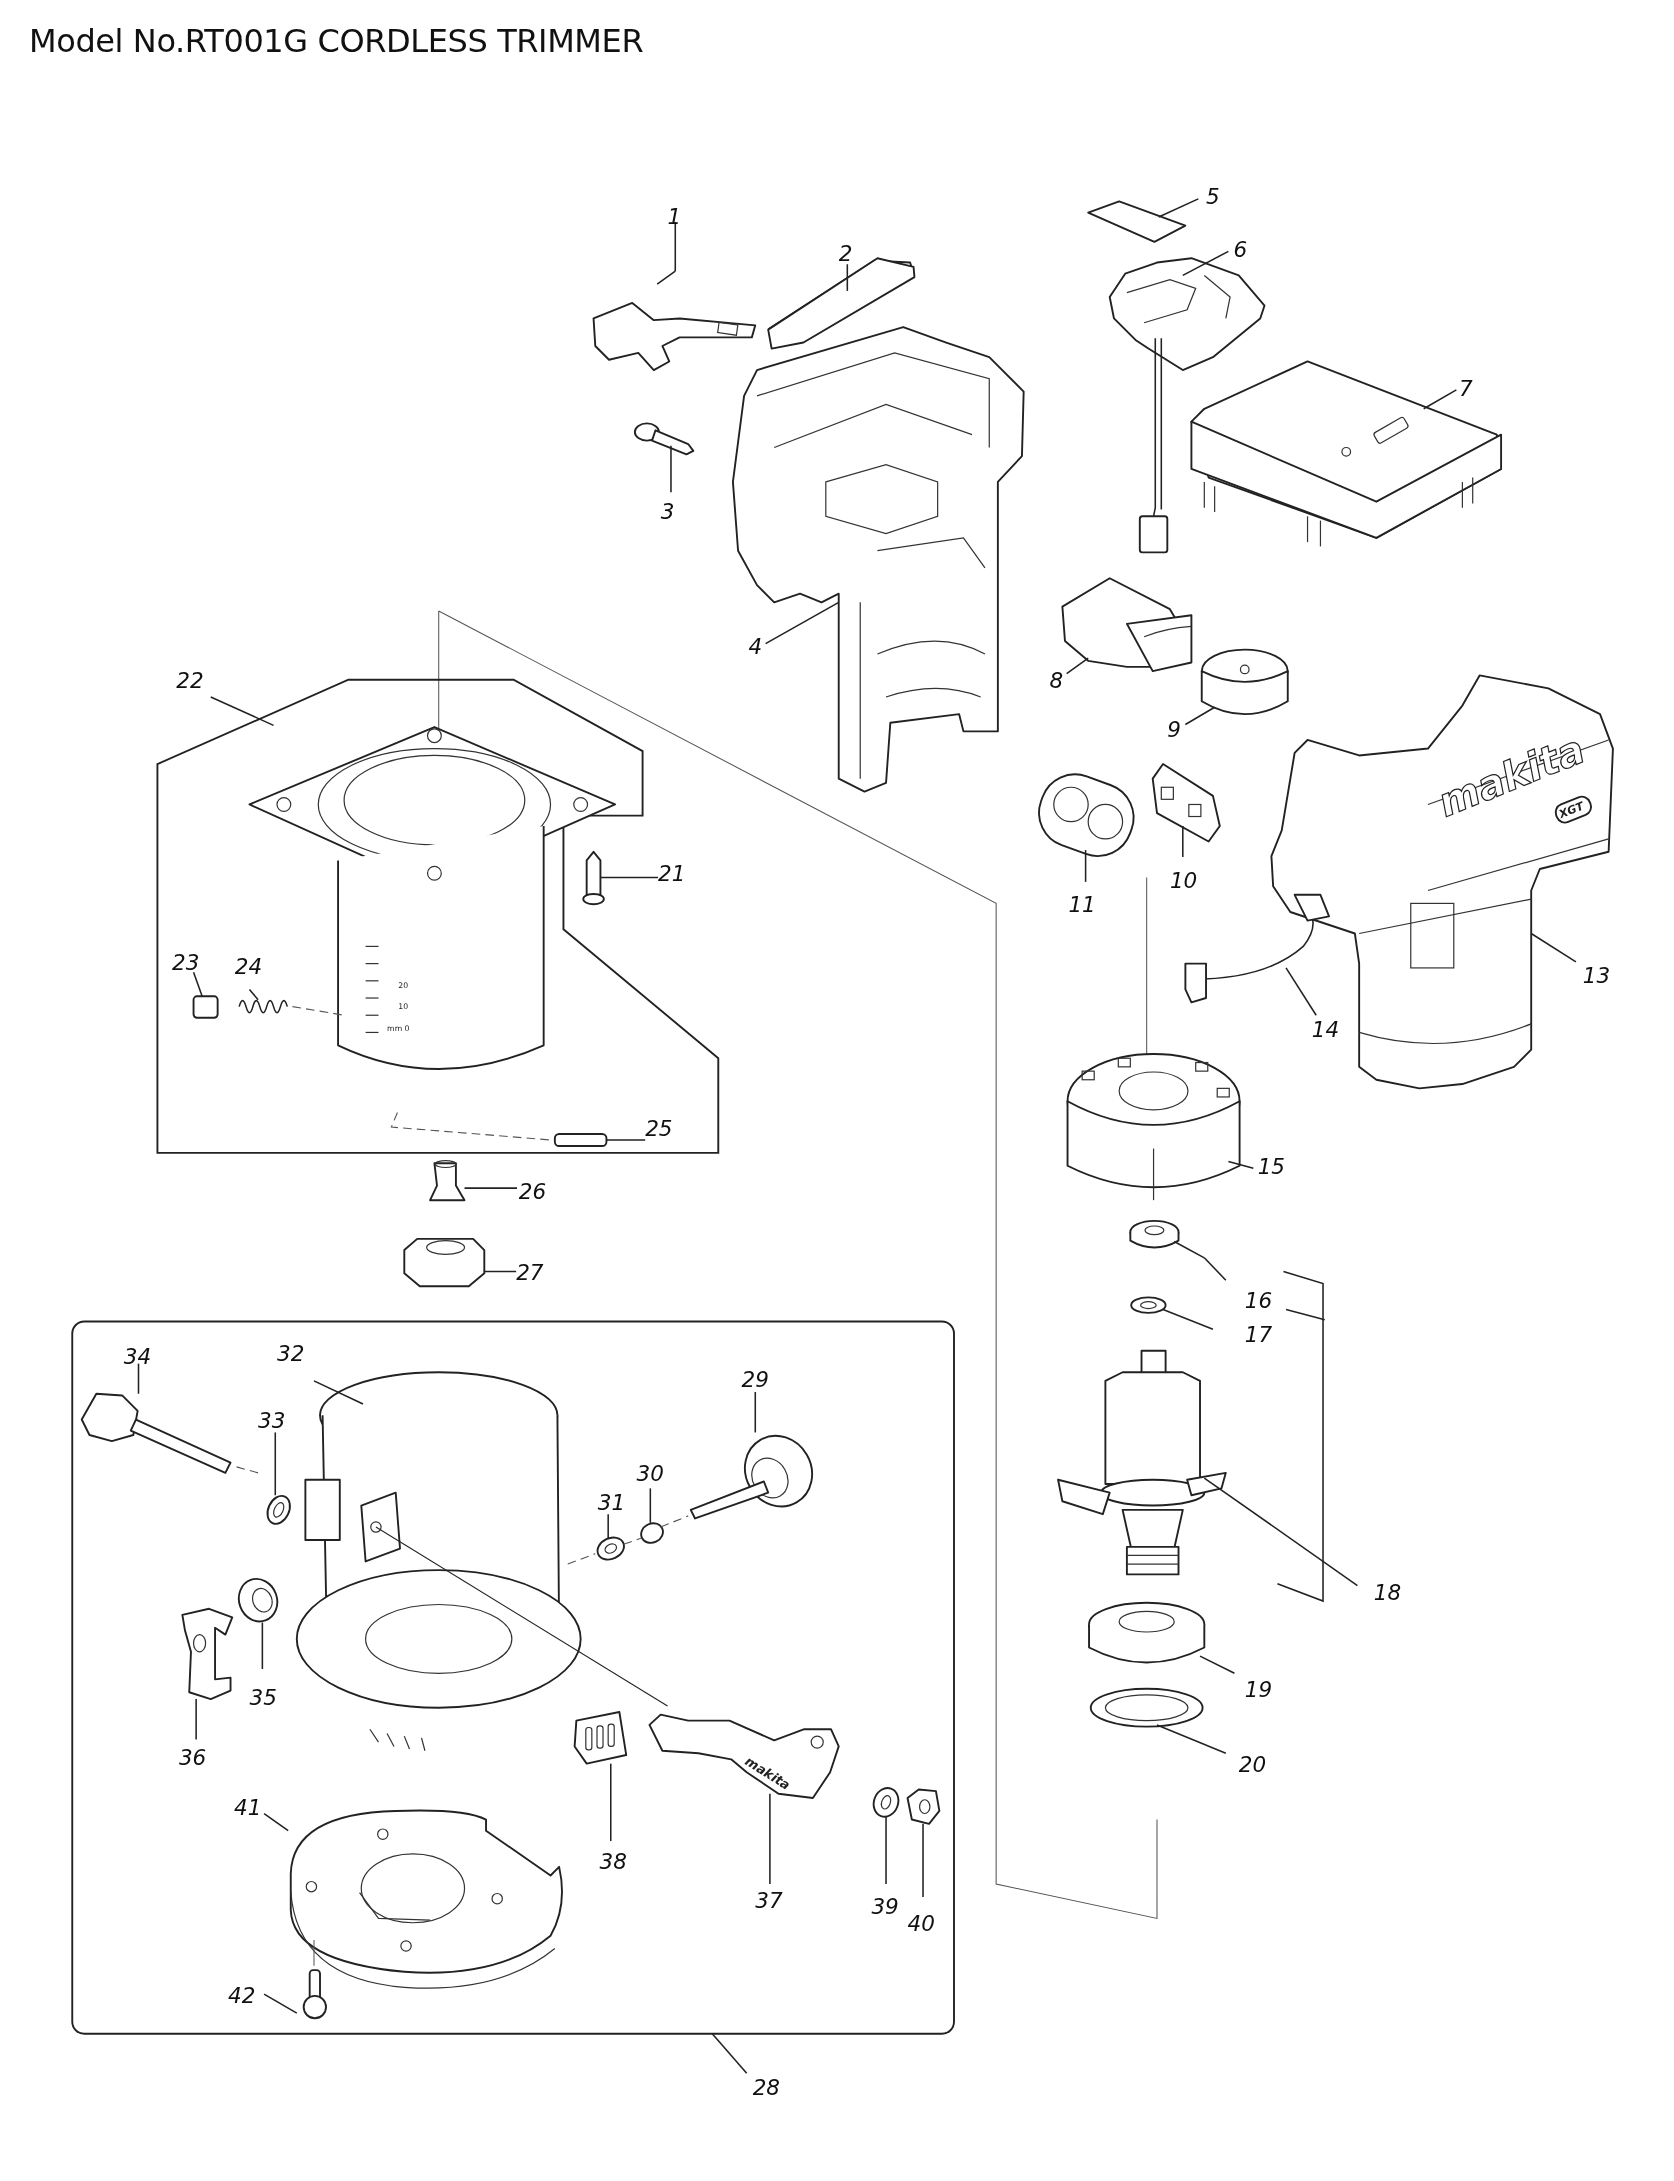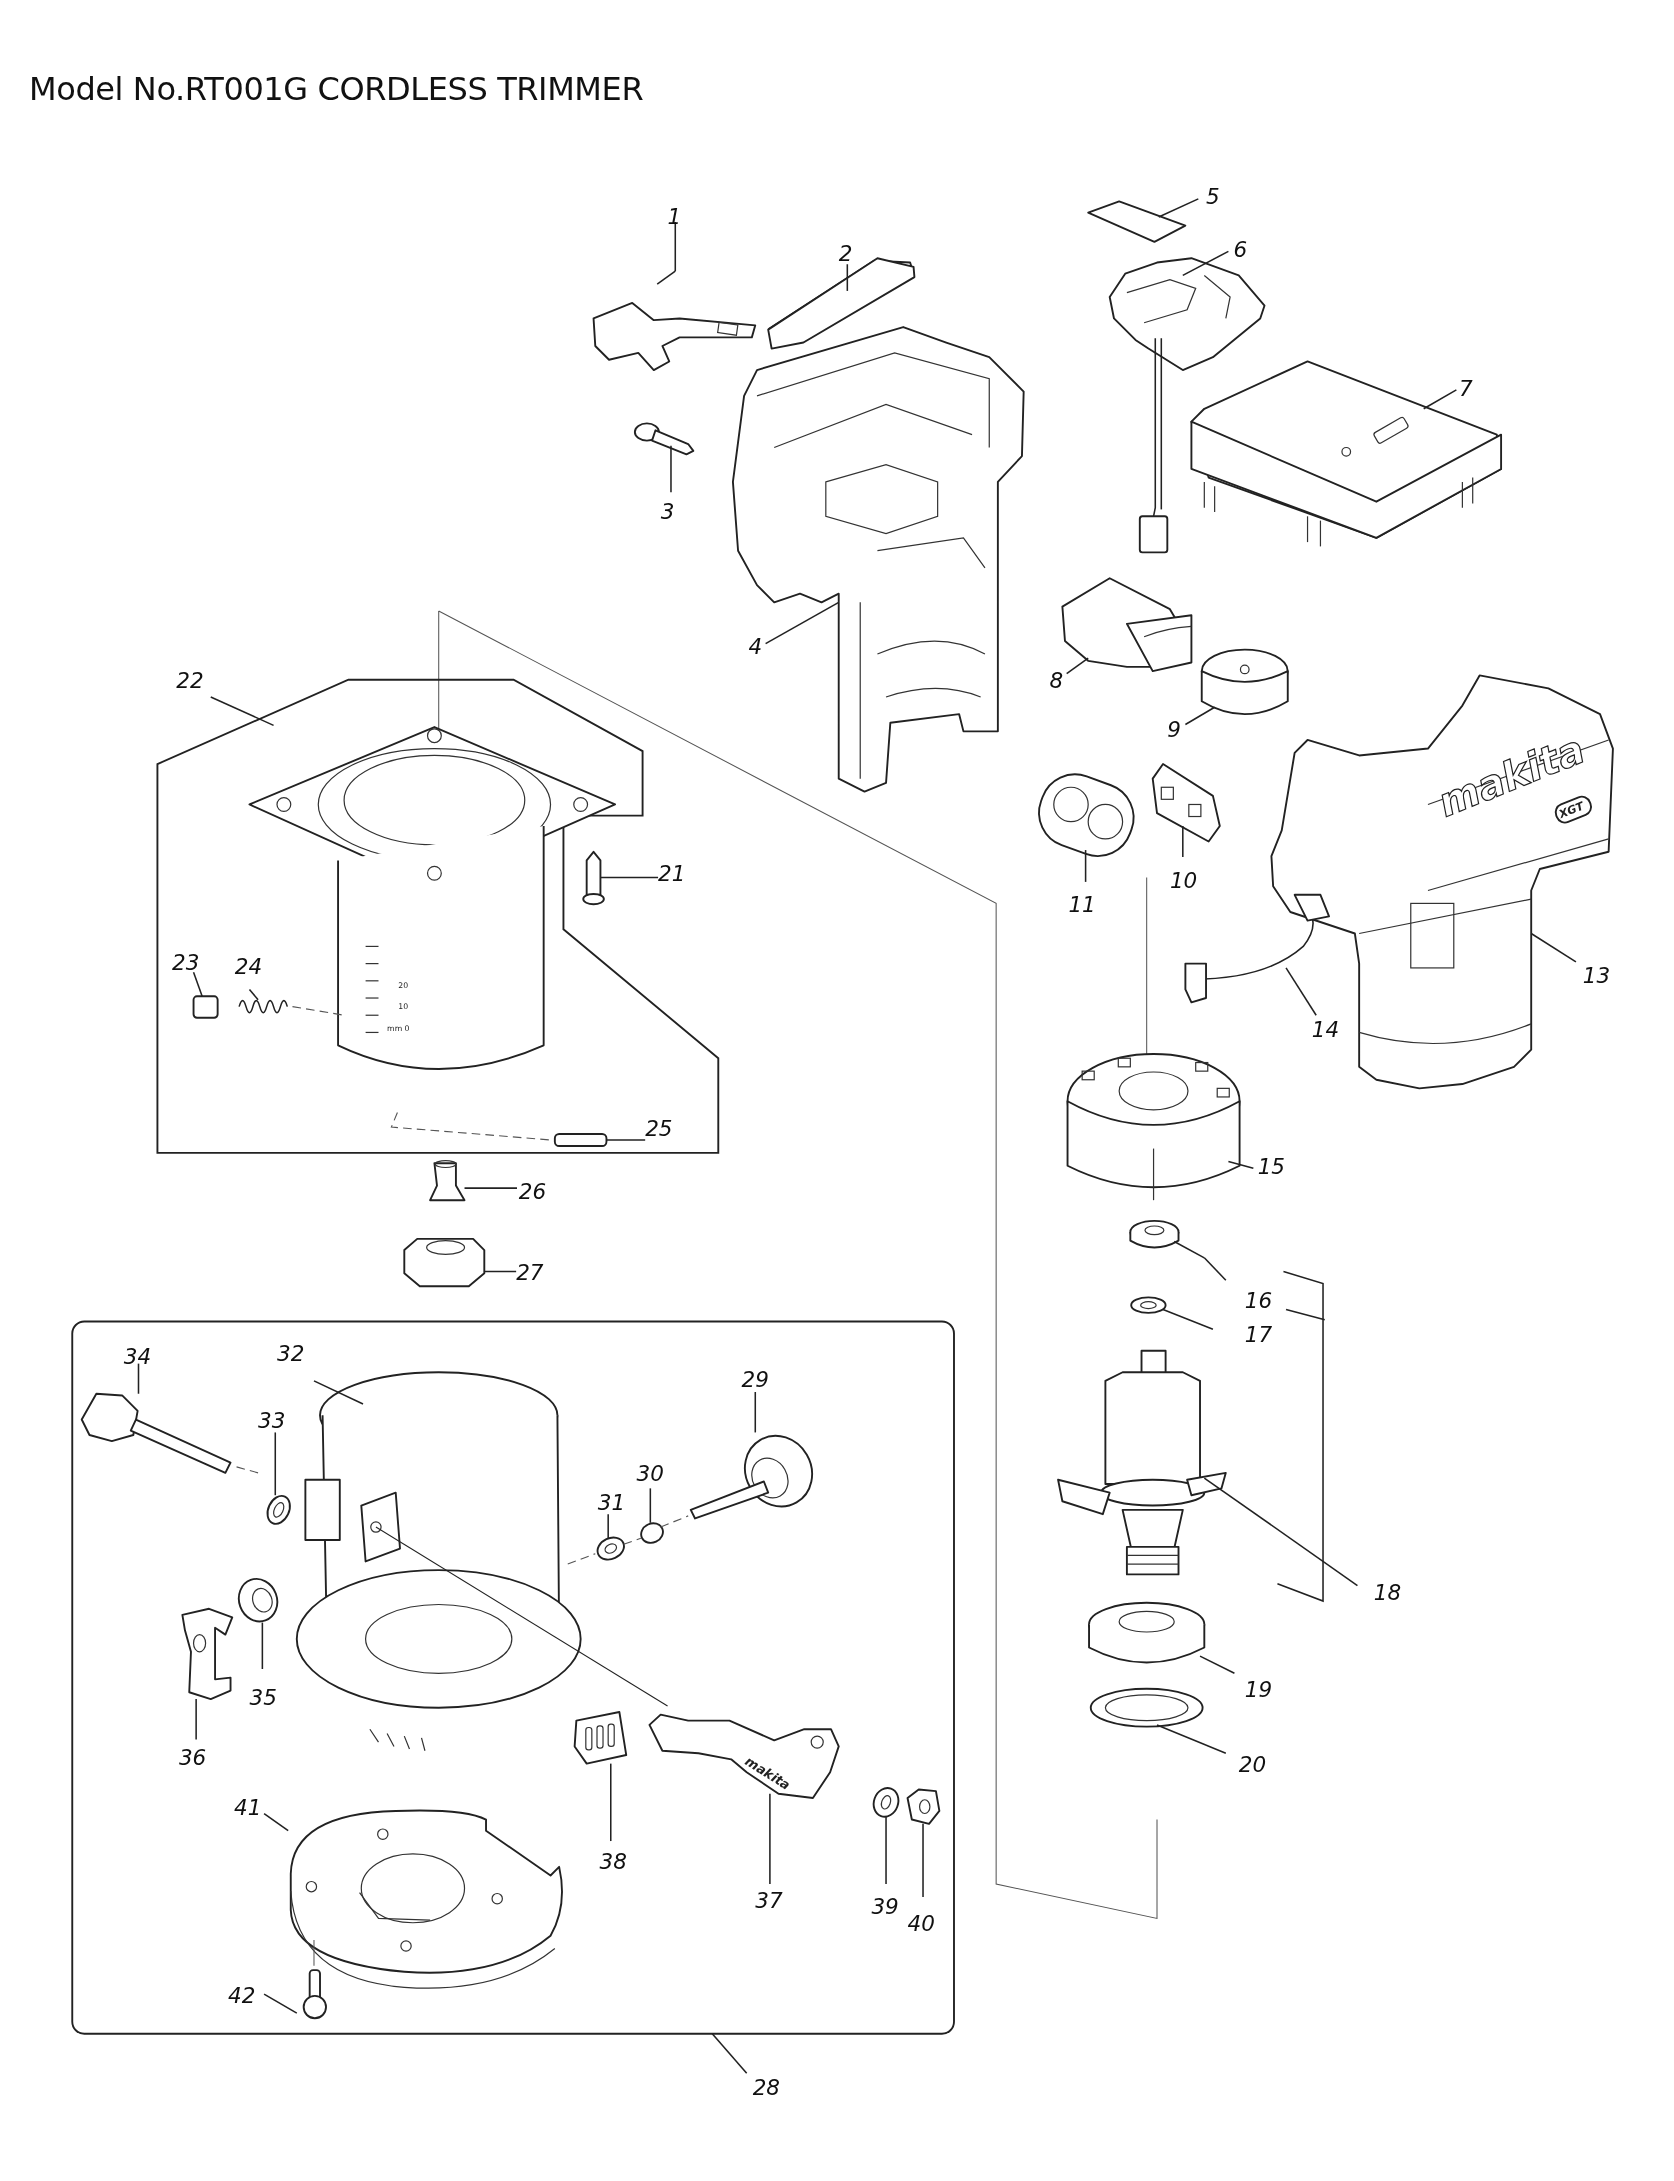--- a/index.html
+++ b/index.html
@@ -1,19 +1,19 @@
 <!DOCTYPE html>
 <html style="font-size:13.8px"><head>
 <meta charset="utf-8">
 <style>
   html, body { margin: 0; padding: 0; background: #ffffff; }
   body { width: 1674px; height: 2181px; position: relative; overflow: hidden;
          font-family: "DejaVu Sans", sans-serif; color: #111; }
   .title { position: absolute; left: 29px; top: 22.4px; font-size: 32px;
-           font-family: "DejaVu Sans", sans-serif; color: #111; letter-spacing: -0.4px; margin-top: 48px; }
+           font-family: "DejaVu Sans", sans-serif; color: #111; letter-spacing: -0.4px; }
   svg.diagram { position: absolute; left: 0; top: 0; }
   .callout { font-family: "DejaVu Sans", sans-serif; font-style: italic; font-size: 25px; fill: #111; }
   .part { fill: #fff; stroke: #222; stroke-width: 2.2; stroke-linejoin: round; }
   .part-thin { fill: none; stroke: #333; stroke-width: 1.4; }
   .leader { fill: none; stroke: #222; stroke-width: 1.8; }
   .guide { fill: none; stroke: #555; stroke-width: 1.2; }
   .dash { fill: none; stroke: #555; stroke-width: 1.3; stroke-dasharray: 10 6; }
   .frame { fill: none; stroke: #222; stroke-width: 2.2; }
   .brand { font-family: "DejaVu Sans", sans-serif; font-style: italic; font-weight: bold; fill: #fff; stroke: #222; stroke-width: 1.4; }
 </style>

